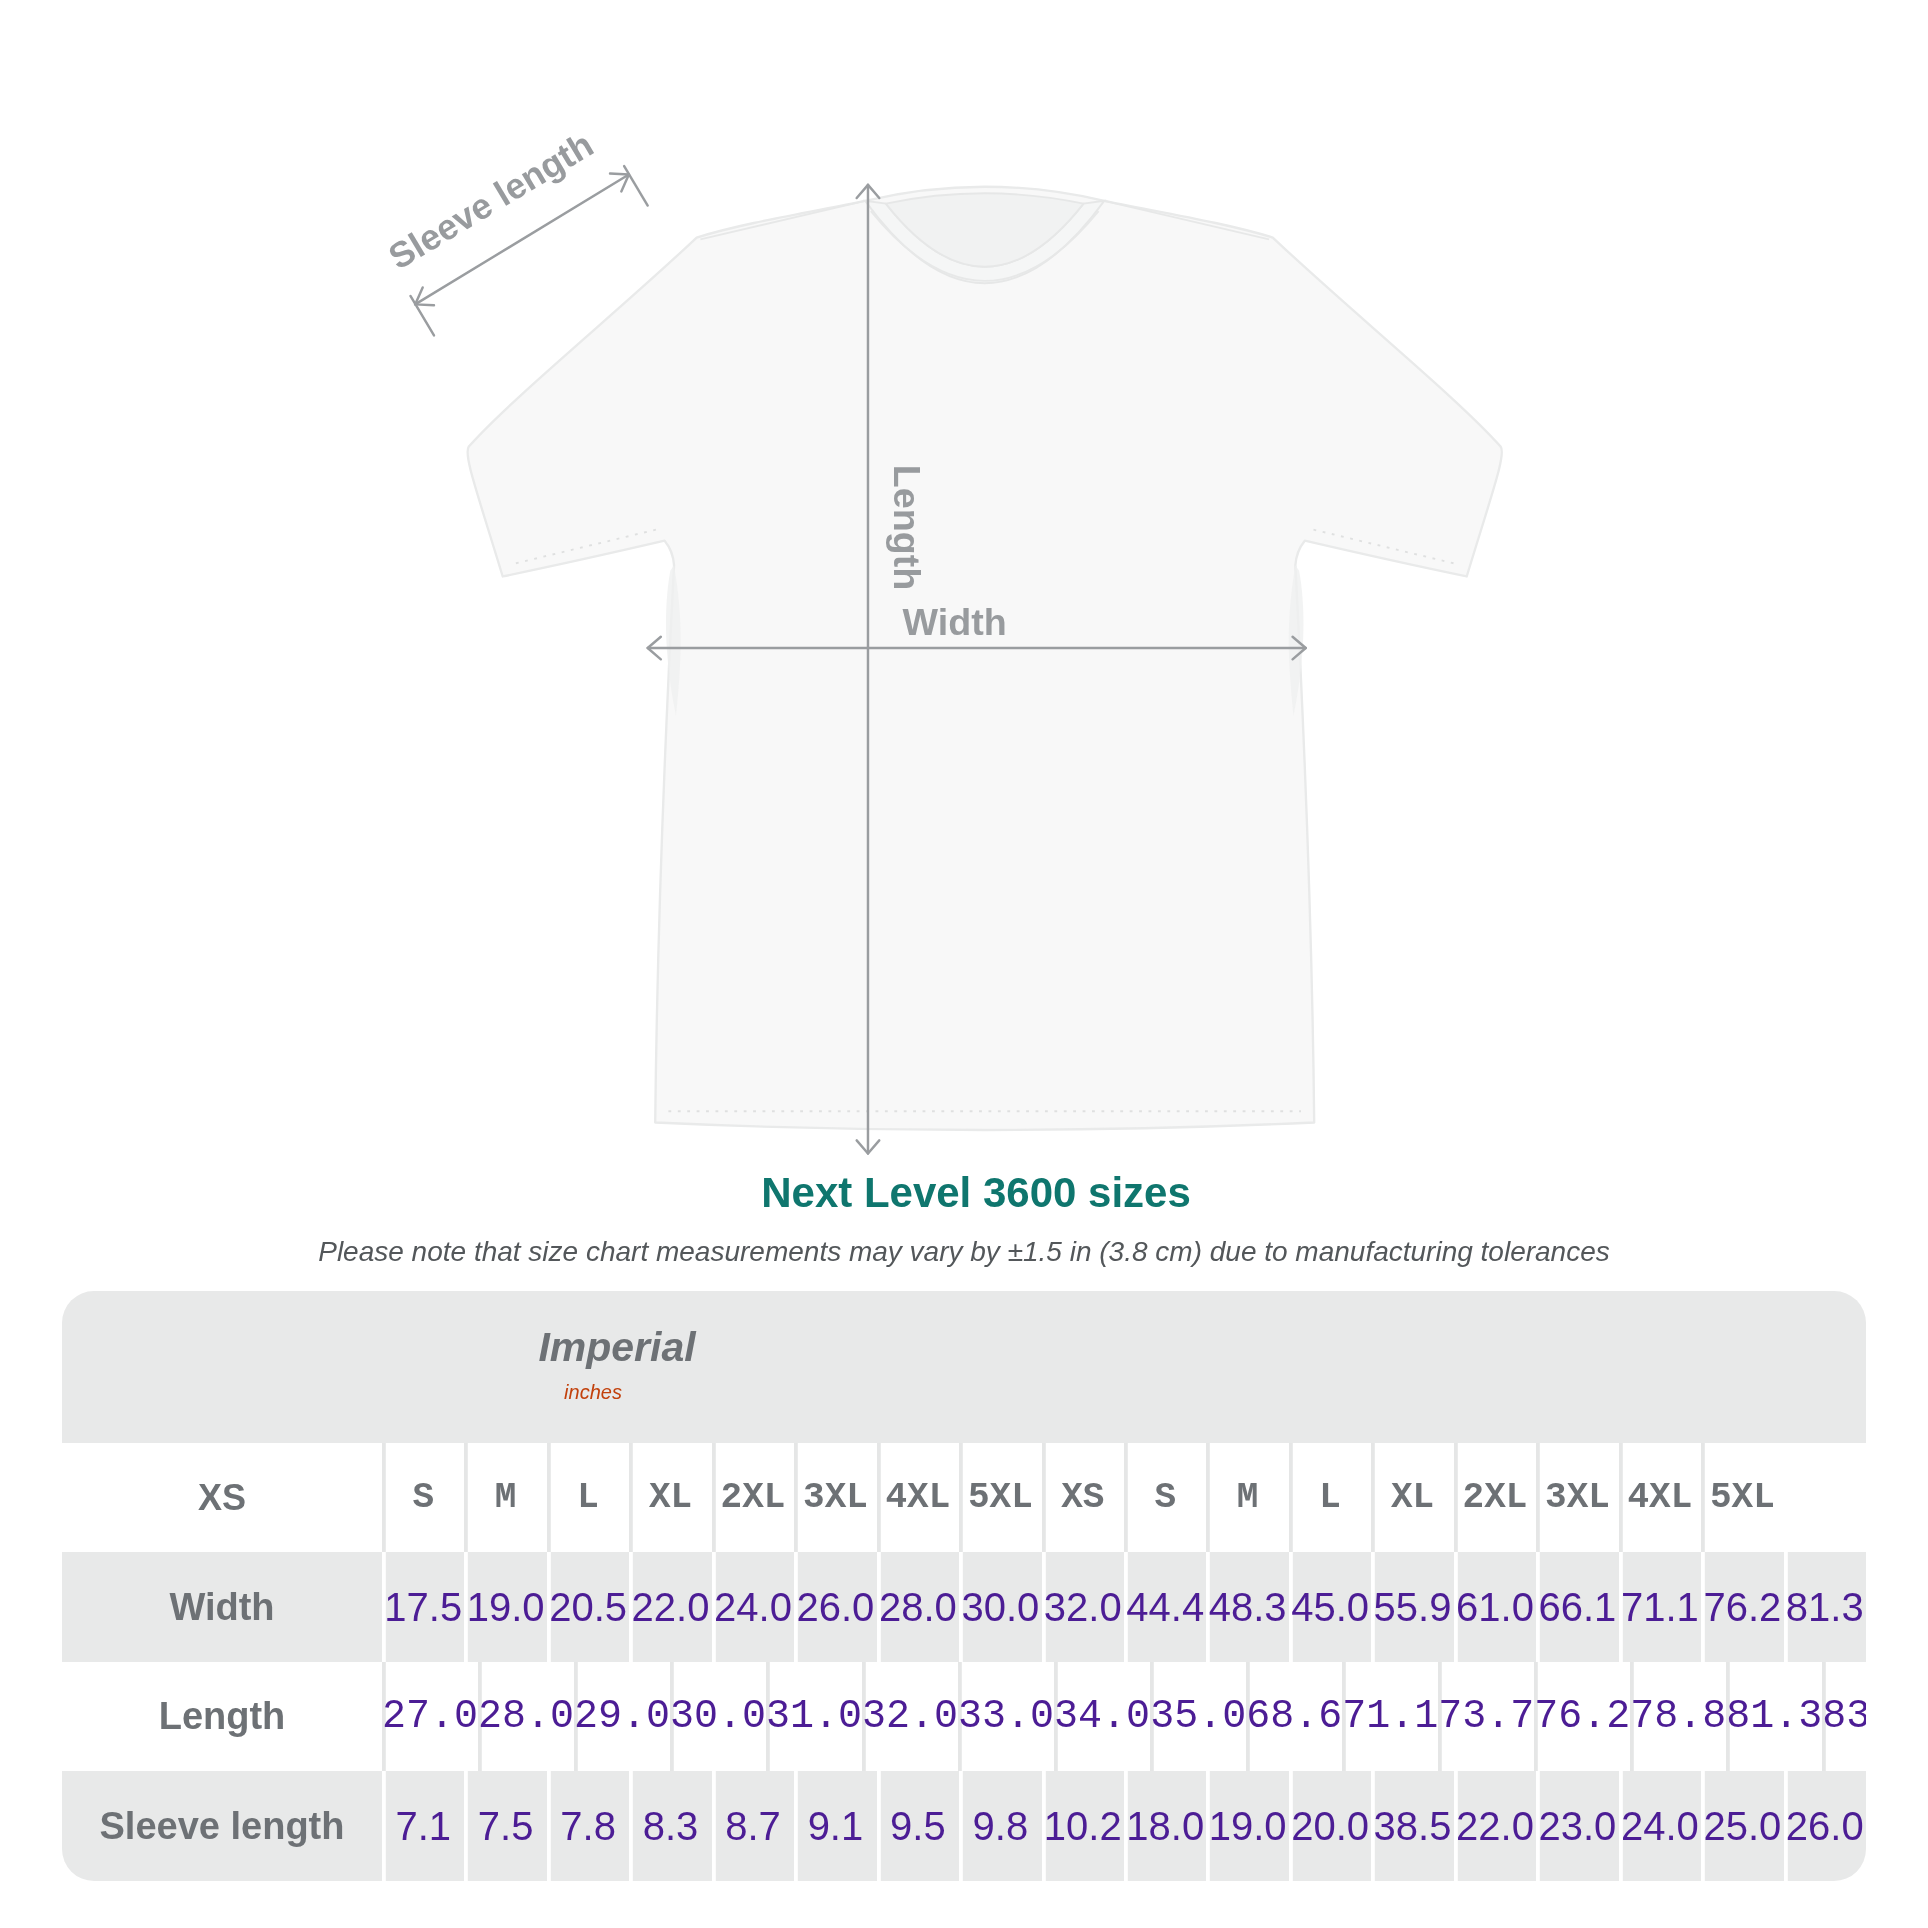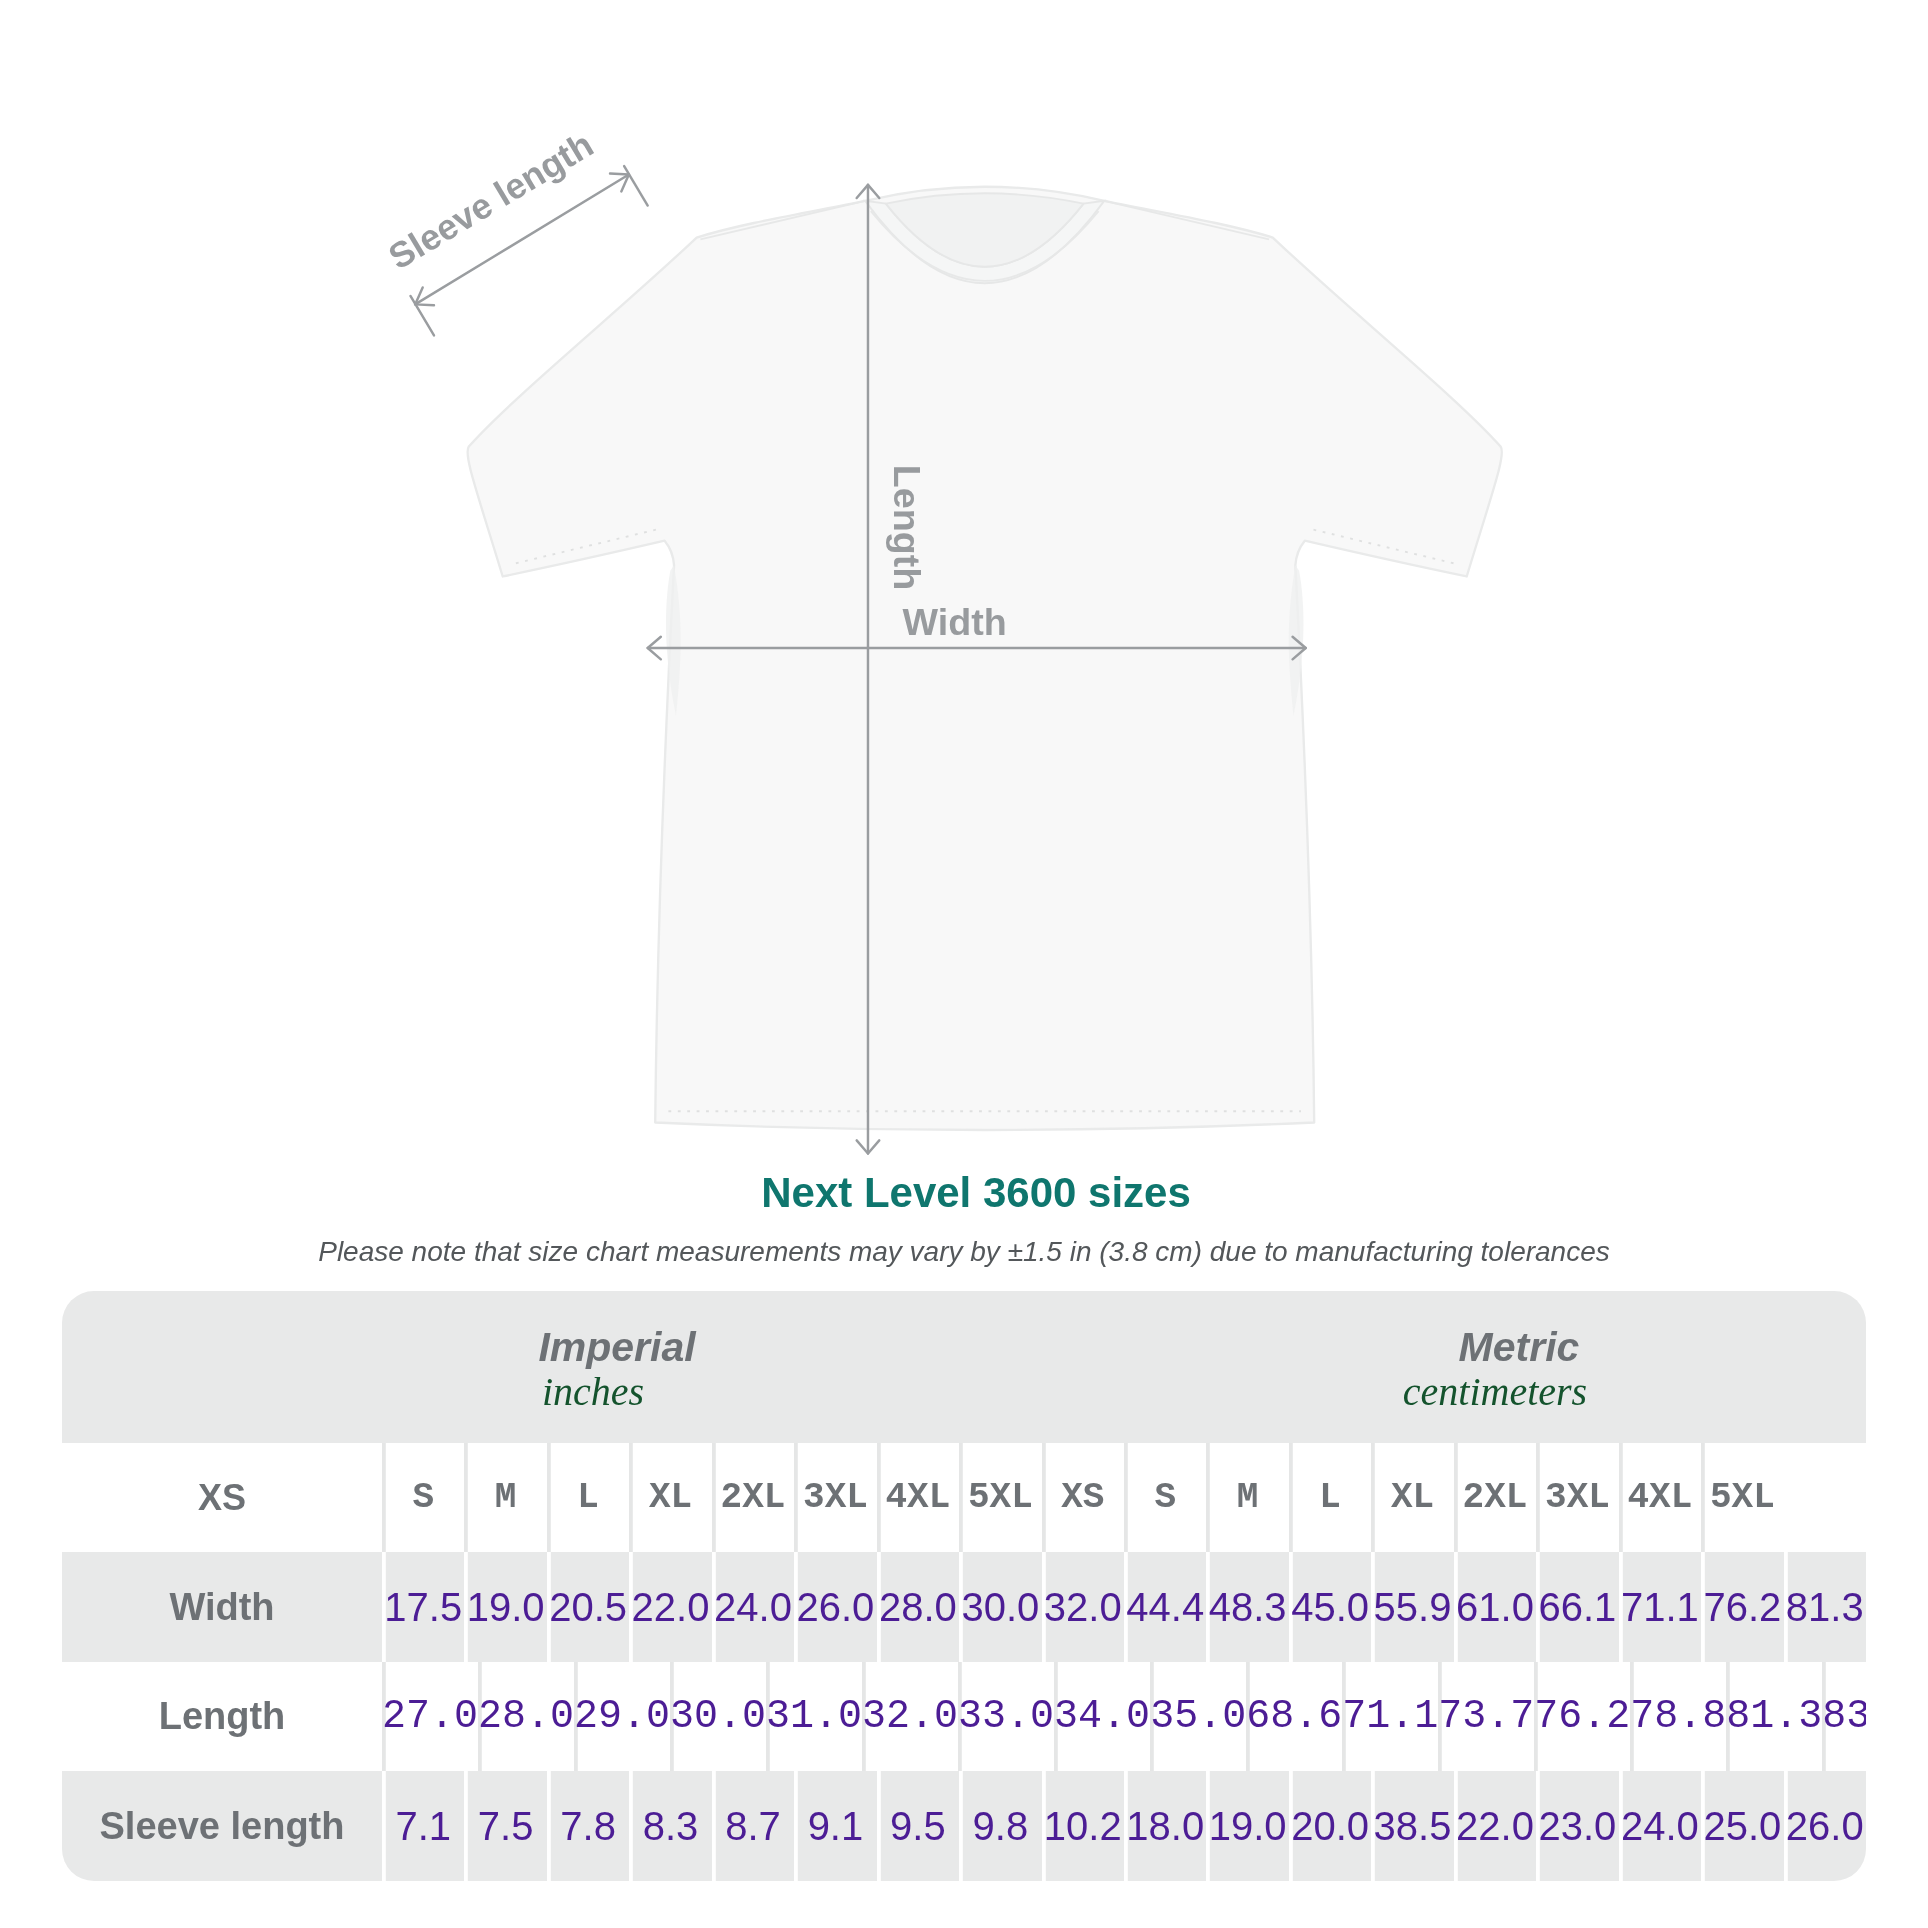--- a/index.html
+++ b/index.html
@@ -24,21 +24,21 @@
     font-size:28px;font-style:italic;color:#53575a;line-height:36px;margin-top:16px;
   }
   
   .size-table{
     position:absolute;left:62px;top:1291px;width:1804px;
     border-radius:32px;overflow:hidden;background:#ffffff;
   }
   .unit-band{height:152px;display:grid;grid-template-columns:1062px 1fr;background:#e8e9e9;}
   .unit-group{display:flex;flex-direction:column;align-items:center;justify-content:center;gap:7.5px;}
   .unit-name{font-size:41px;font-weight:bold;font-style:italic;color:#6d7175;line-height:43px;margin-left:48px;}
-  .unit-sub{font-size:40px;font-style:italic;color:#14532d;line-height:32px;font-family:Liberation Serif, serif;}
+  .unit-sub{font-size:20px;font-style:italic;color:#c2410c;line-height:32px;}
   .t-row{display:grid;grid-template-columns:320px repeat(18,1fr);}
   .t-row.light{background:#ffffff;}
   .t-row.shade{background:#e8e9e9;}
   .row-size{height:109px;}
   .row-width{height:110px;}
   .row-length{height:109px;}
   .row-sleeve{height:110px;}
   .cell{display:flex;align-items:center;justify-content:center;}
   .t-row.light .cell + .cell{box-shadow:inset 3.8px 0 0 #e5e6e6;font-family:Liberation Mono, monospace;}
   .t-row.shade .cell + .cell{box-shadow:inset 3.8px 0 0 #ffffff;}
@@ -107,24 +107,20 @@
 
 <div class="page-title">Next Level 3600 sizes</div>
 <div class="page-subtitle">Please note that size chart measurements may vary by ±1.5 in (3.8 cm) due to manufacturing tolerances</div>
 
 <div class="size-table">
 
   <div class="unit-band">
     <div class="unit-group">
       <div class="unit-name">Imperial</div>
       <div class="unit-sub">inches</div>
-    </div>
-    <div class="unit-group">
-      <div class="unit-name">Metric</div>
-      <div class="unit-sub">centimeters</div>
     </div>
   </div>
 
   <div class="t-row light row-size">
     <div class="cell hdr">XS</div>
     <div class="cell hdr">S</div>
     <div class="cell hdr">M</div>
     <div class="cell hdr">L</div>
     <div class="cell hdr">XL</div>
     <div class="cell hdr">2XL</div>

